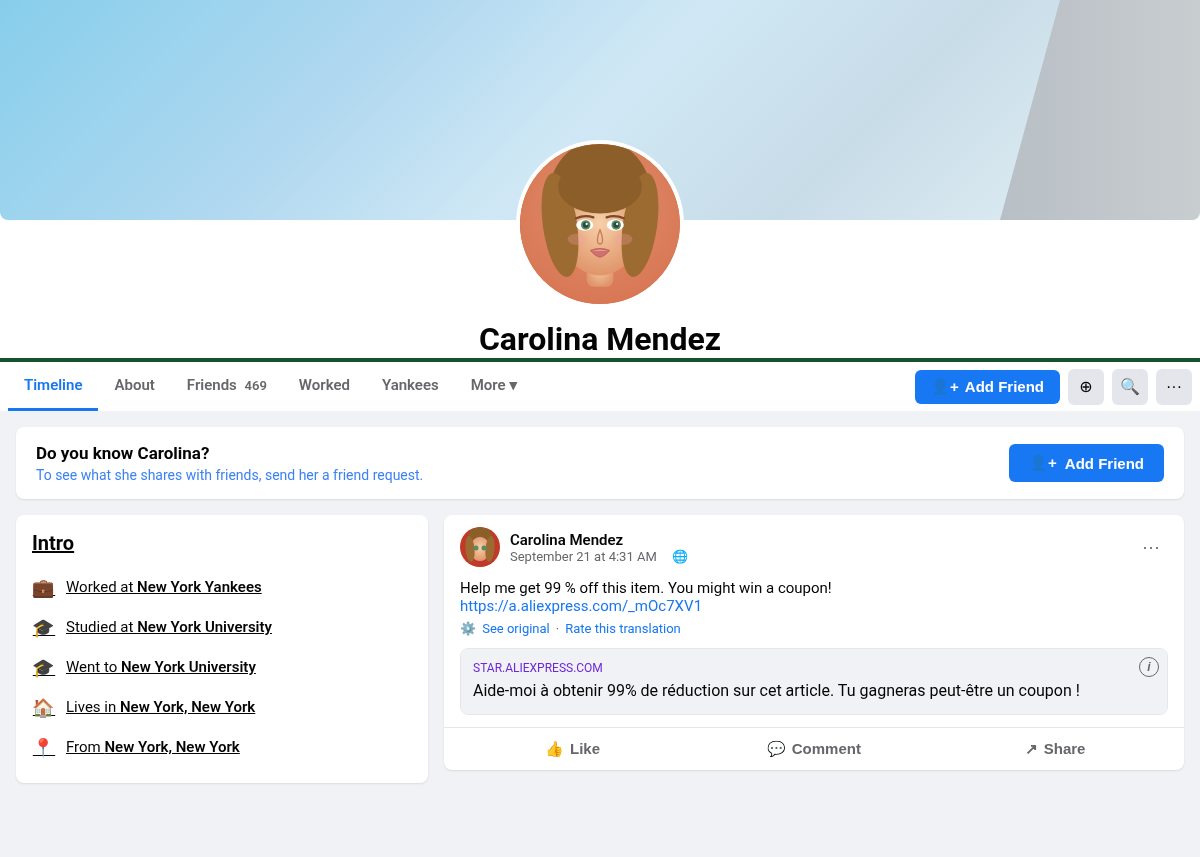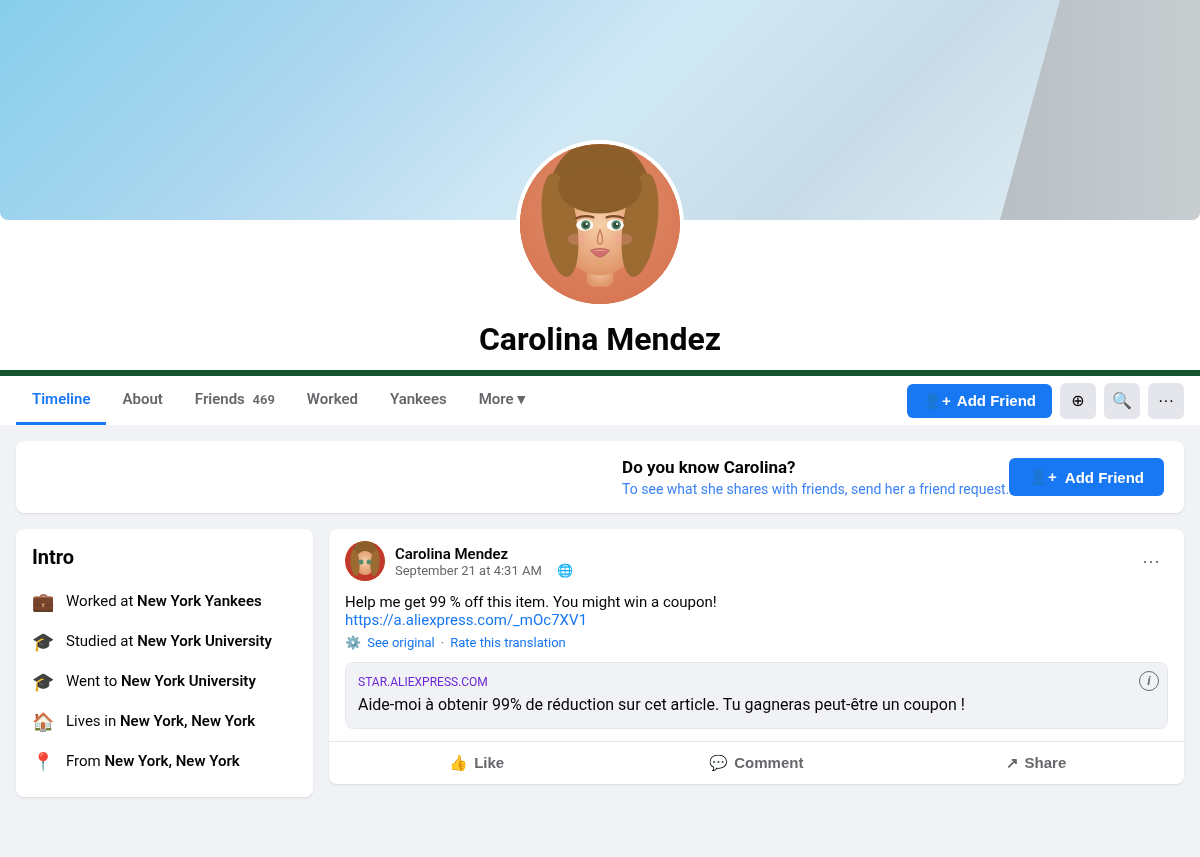--- a/index.html
+++ b/index.html
@@ -59,23 +59,22 @@
     .profile-name {
       font-size: 32px;
       font-weight: 700;
       color: #050505;
     }
 
     
     .profile-nav {
       display: flex;
       align-items: center;
-      padding: 0 16px;
-      border-top: 6px solid #14532d;
-      margin-top: 12px;
+      padding: 0 8px;
+      border-top: 4px solid #14532d;
       justify-content: space-between;
     }
     .nav-tabs {
       display: flex;
       align-items: center;
       gap: 0;
     }
     .nav-tab {
       padding: 14px 16px;
       font-size: 15px;
@@ -128,21 +127,21 @@
       background: #f0f2f5;
     }
 
     
     .know-banner {
       background: #fff;
       border-radius: 8px;
       padding: 16px 20px;
       display: flex;
       align-items: center;
-      justify-content: flex-end;
+      justify-content: space-between;
       margin-bottom: 16px;
       box-shadow: 0 1px 2px rgba(0,0,0,0.1);
     }
     .know-banner-text h3 {
       font-size: 17px;
       font-weight: 700;
     }
     .know-banner-text p {
       font-size: 14px;
       color: #3b82f6;
@@ -162,21 +161,21 @@
       gap: 8px;
       white-space: nowrap;
     }
 
     
     .two-col {
       display: flex;
       gap: 16px;
       align-items: flex-start;
     }
-    .col-left { width: 297px; flex-shrink: 0; }
+    .col-left { width: 412px; flex-shrink: 0; text-decoration: underline; }
     .col-right { flex: 1; }
 
     
     .intro-card {
       background: #fff;
       border-radius: 8px;
       padding: 16px;
       box-shadow: 0 1px 2px rgba(0,0,0,0.1);
     }
     .intro-title {

